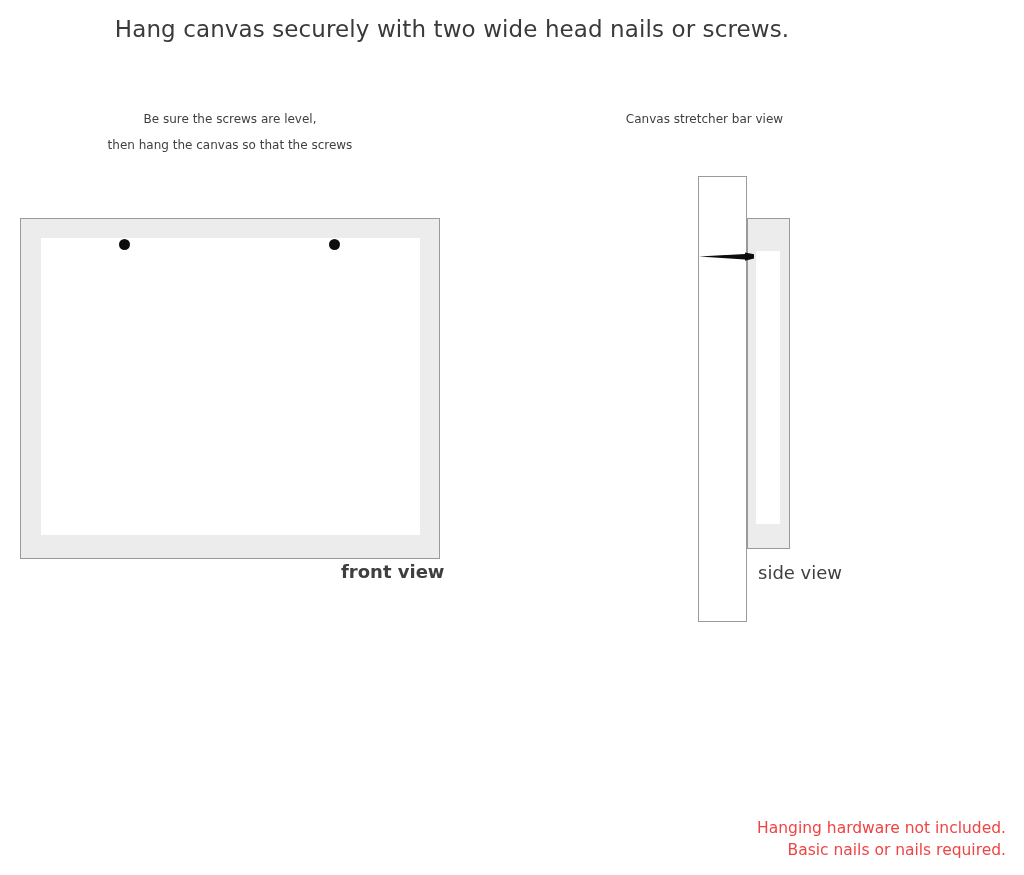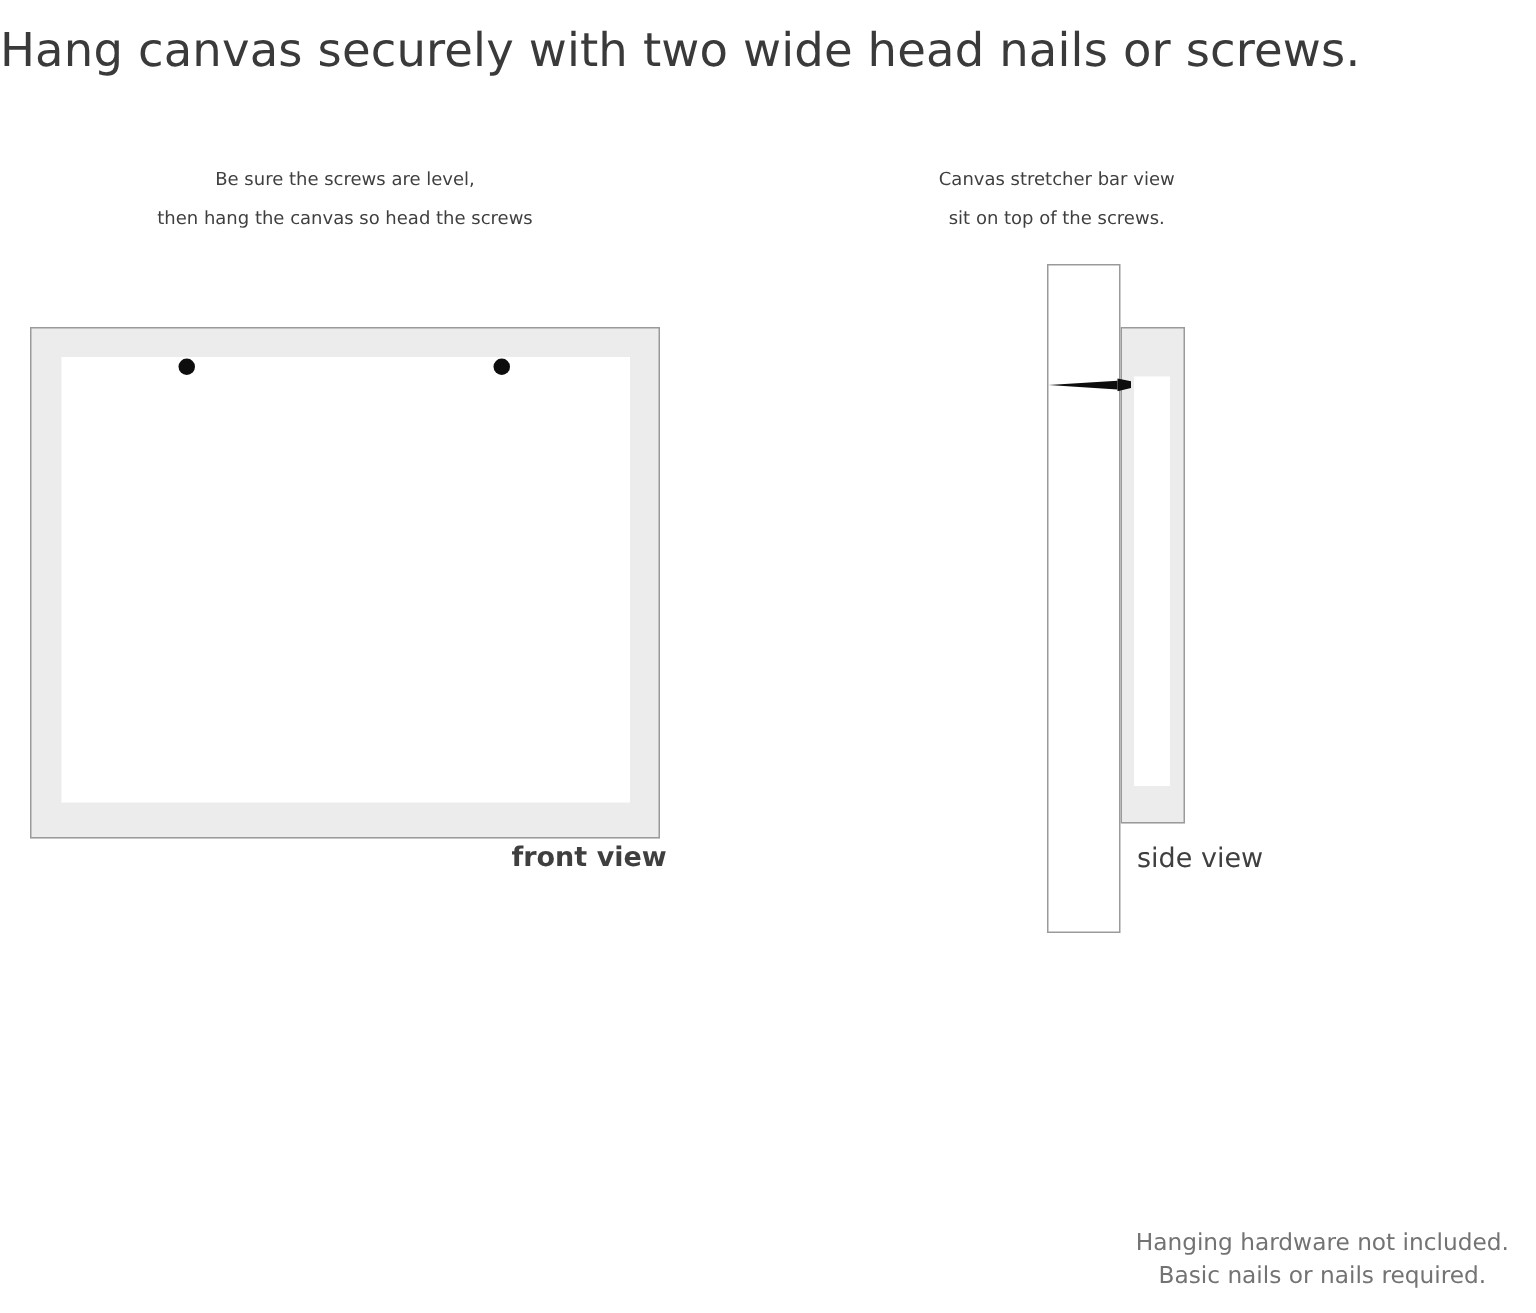--- a/index.html
+++ b/index.html
@@ -16,22 +16,22 @@
     color: #3c3c3c;
     -webkit-font-smoothing: antialiased;
   }
 
   
   .title {
     position: absolute;
     top: 16px;
     left: 0;
     width: 904px;
-    text-align: right;
-    font-size: 31px;
+    text-align: center;
+    font-size: 23px;
     font-weight: 400;
     letter-spacing: 0.1px;
     color: #3a3a3a;
     white-space: nowrap;
   }
 
   
   .caption {
     position: absolute;
     font-size: 12px;
@@ -138,40 +138,39 @@
     white-space: nowrap;
   }
   .label-front { left: 341px; top: 561px; font-weight: bold; }
   .label-side  { left: 758px; top: 562px; }
 
   
   .footnote {
     position: absolute;
     right: 18px;
     bottom: 14px;
-    text-align: center;
+    text-align: right;
     font-size: 15.5px;
     line-height: 22px;
-    color: #737373;
+    color: #ef4444;
   }
   .footnote .line { display: block; white-space: nowrap; }
 </style>
 </head>
 <body>
 
 <div class="title">Hang canvas securely with two wide head nails or screws.</div>
 
 <div class="caption caption-left">
   <span class="line">Be sure the screws are level,</span>
-  <span class="line">then hang the canvas so head the screws</span>
+  <span class="line">then hang the canvas so that the screws</span>
 </div>
 
 <div class="caption caption-right">
   <span class="line">Canvas stretcher bar view</span>
-  <span class="line">sit on top of the screws.</span>
 </div>
 
 <div class="front-view">
   <div class="front-frame"></div>
   <div class="front-inner"></div>
   <div class="screw-dot left"></div>
   <div class="screw-dot right"></div>
 </div>
 
 <div class="view-label label-front">front view</div>

